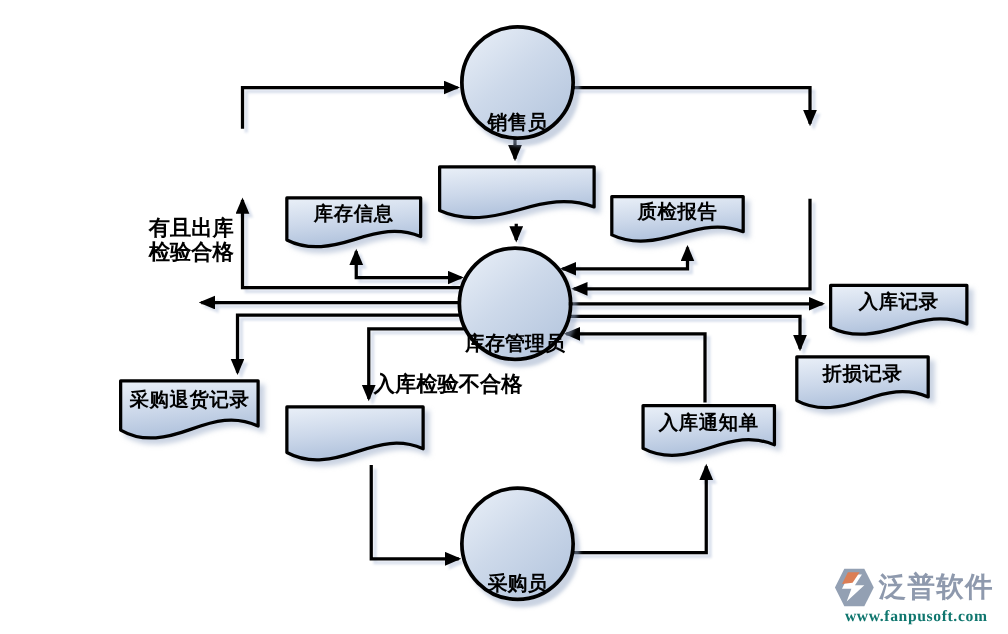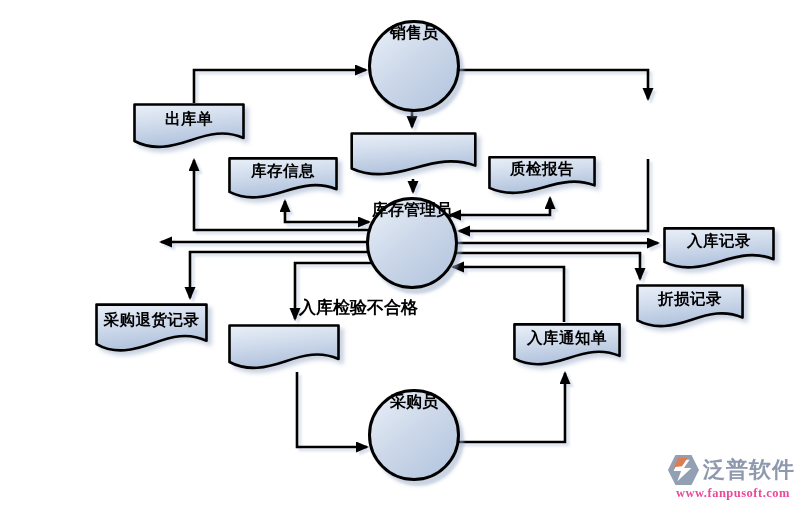--- a/index.html
+++ b/index.html
@@ -8,42 +8,42 @@
 
   
   #edges { position:absolute; left:0; top:0; z-index:1;
            filter:drop-shadow(3px 3px 1px rgba(168,184,212,.45)); }
 
   
   .circle { position:absolute; z-index:2; width:92px; height:92px; border-radius:50%;
             border:3px solid #000; box-sizing:border-box;
             background:linear-gradient(140deg,#eaf0f8 0%,#cdd9ea 45%,#b1c3dc 100%);
             box-shadow:4px 5px 3px rgba(150,168,198,.5);
-            display:flex; align-items:flex-start; justify-content:center; }
+            display:flex; align-items:flex-end; justify-content:center; }
   .circle span { font-size:16px; font-weight:bold; color:#000; white-space:nowrap; }
 
   
   .doc { position:absolute; z-index:2;
          filter:drop-shadow(4px 4px 2px rgba(150,168,198,.5)); }
   .doc svg { position:absolute; left:0; top:0; width:100%; height:100%; overflow:visible; }
   .doc-label { position:absolute; left:0; top:0; width:100%; height:64%;
                display:flex; align-items:center; justify-content:center;
                font-size:15.5px; font-weight:bold; color:#000; white-space:nowrap;
                letter-spacing:.5px; }
 
   
   .flow-label { position:absolute; z-index:3; font-size:17px; font-weight:bold;
                 color:#000; line-height:19px; white-space:nowrap; }
 
   
   #logo { position:absolute; z-index:3; right:6px; bottom:6px; width:134px; }
   #logo .row { display:flex; align-items:center; }
   #logo .brand { font-size:22px; font-weight:bold; color:#8e99ad; letter-spacing:1px;
                  font-family:"Liberation Sans",sans-serif; margin-left:3px; }
-  #logo .url { font-size:12.5px; font-weight:bold; color:#ec4899; letter-spacing:.5px;
+  #logo .url { font-size:12.5px; font-weight:bold; color:#0f766e; letter-spacing:.5px;
                font-family:"Liberation Serif",serif; text-align:center; margin-top:0; }
 </style>
 </head>
 <body>
 
 <div id="stage">
 
   <svg width="0" height="0" style="position:absolute" aria-hidden="true">
     <defs>
       <linearGradient id="docgrad" x1="0" y1="0" x2="0.25" y2="1">
@@ -80,26 +80,20 @@
   <div class="circle" style="left:368px;top:20px">
     <span>销售员</span>
   </div>
   <div class="circle" style="left:366px;top:197px">
     <span>库存管理员</span>
   </div>
   <div class="circle" style="left:368px;top:389px">
     <span>采购员</span>
   </div>
 
-  <div class="doc" style="left:133px;top:103px;width:112px;height:50px">
-    <svg viewBox="0 0 112 50" preserveAspectRatio="none">
-        <use href="#docpath"></use>
-      </svg>
-    <div class="doc-label">出库单</div>
-  </div>
   <div class="doc" style="left:350px;top:132px;width:127px;height:48px">
     <svg viewBox="0 0 112 50" preserveAspectRatio="none">
         <use href="#docpath"></use>
       </svg>
   </div>
   <div class="doc" style="left:228px;top:157px;width:110px;height:46px">
     <svg viewBox="0 0 112 50" preserveAspectRatio="none">
         <use href="#docpath"></use>
       </svg>
     <div class="doc-label">库存信息</div>
@@ -133,20 +127,24 @@
         <use href="#docpath"></use>
       </svg>
   </div>
   <div class="doc" style="left:513px;top:323px;width:108px;height:47px">
     <svg viewBox="0 0 112 50" preserveAspectRatio="none">
         <use href="#docpath"></use>
       </svg>
     <div class="doc-label">入库通知单</div>
   </div>
 
+  <div class="flow-label" style="left:119px;top:173px">
+    <div>有且出库</div>
+    <div>检验合格</div>
+  </div>
   <div class="flow-label" style="left:299px;top:298px">入库检验不合格</div>
 
   <div id="logo">
     <div class="row">
       <svg width="34" height="32" viewBox="0 0 36 34">
         <polygon points="10,1 27,1 35,17 27,33 10,33 2,17" fill="#93a0b3"></polygon>
         <polygon points="14,6 25,6 19,15 27,15 12,29 16,18 8,18" fill="#ffffff"></polygon>
         <polygon points="13,4 23,4 17,13 8,14" fill="#dc7e55"></polygon>
       </svg>
       <span class="brand">泛普软件</span>

